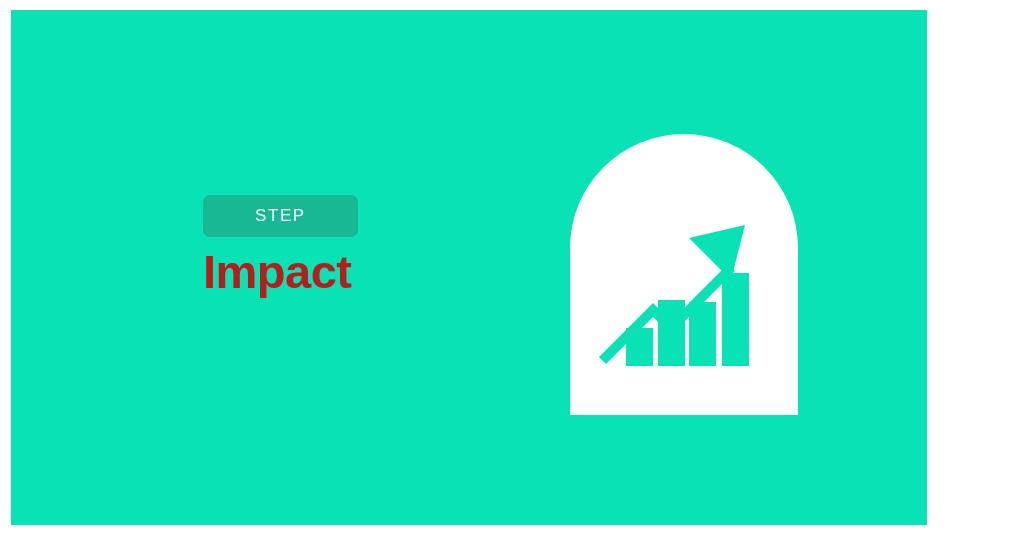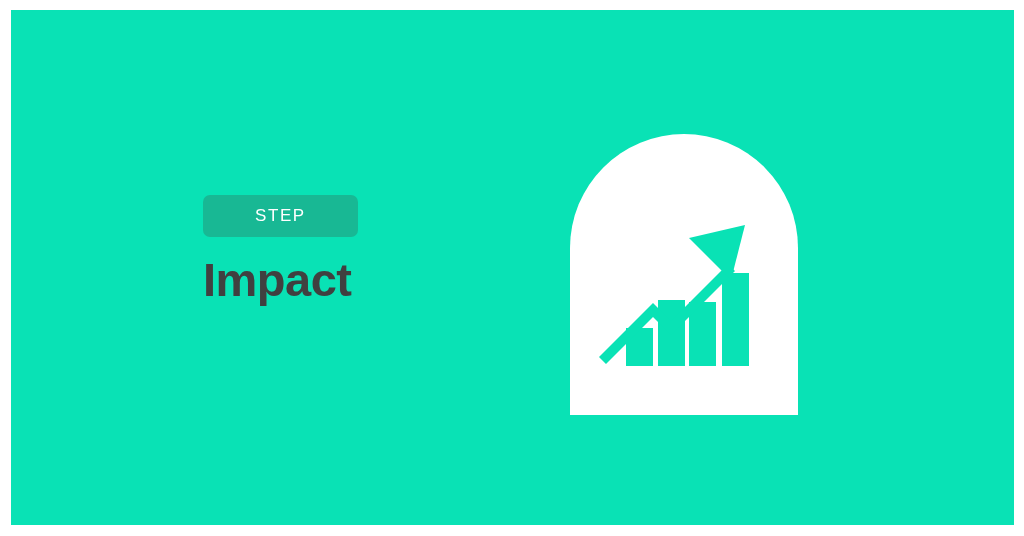--- a/index.html
+++ b/index.html
@@ -13,21 +13,21 @@
 
   body {
     background: #ffffff;
     font-family: "Liberation Sans", sans-serif;
   }
 
   .slide-frame {
     position: absolute;
     left: 11px;
     top: 10px;
-    width: 1003px;
+    width: 916px;
     height: 515px;
     background: #09E2B5;
     overflow: hidden;
   }
 
   
   .text-block {
     position: absolute;
     left: 182px;
     top: 185px;
@@ -47,23 +47,23 @@
     color: #ffffff;
     font-size: 17px;
     font-weight: 400;
     letter-spacing: 1.6px;
     line-height: 19px;
     text-align: center;
     font-family: "Liberation Sans", sans-serif;
   }
 
   .headline {
-    margin-top: 20px;
+    margin-top: 12px;
     margin-left: 10px;
-    color: #404040;
+    color: #b91c1c;
     font-size: 47px;
     font-weight: 700;
     line-height: 45px;
     letter-spacing: -0.5px;
     font-family: "Liberation Sans", sans-serif;
     white-space: nowrap;
   }
 
   .headline-line { display: block; }
 

